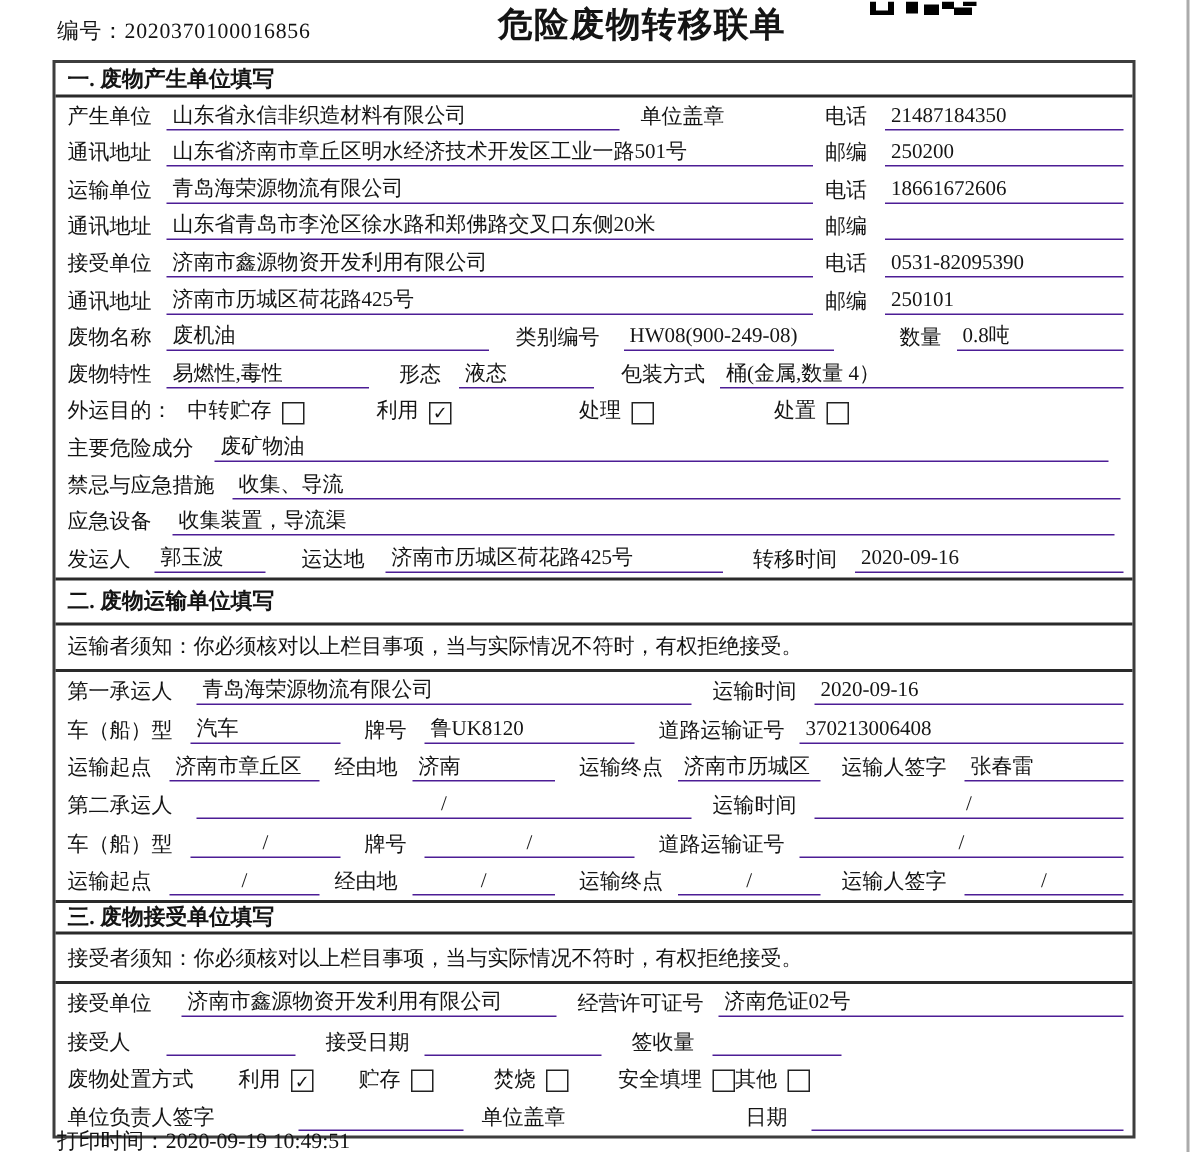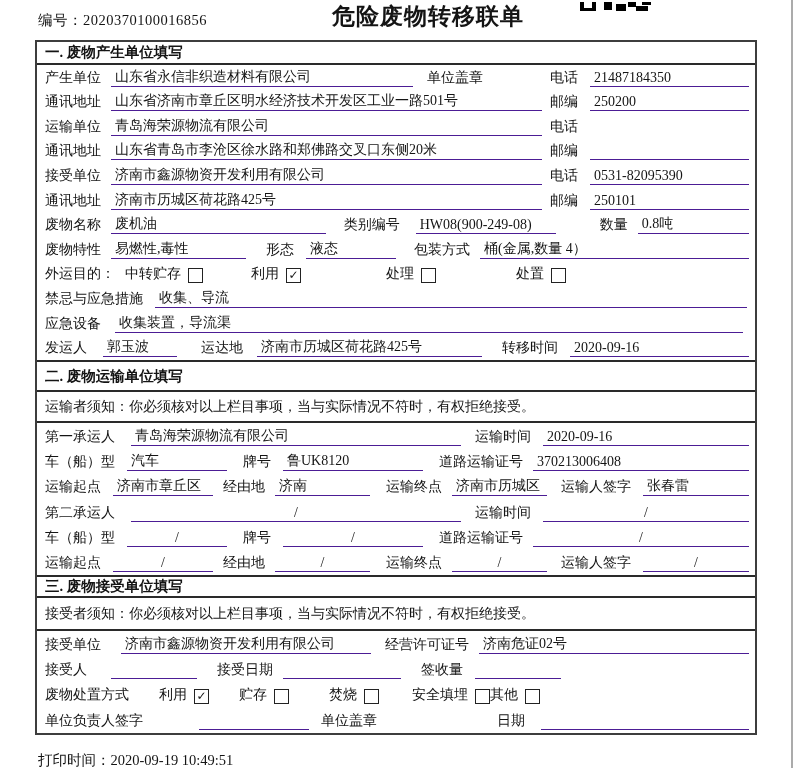--- a/index.html
+++ b/index.html
@@ -103,20 +103,21 @@
       </div>
     </div>
 
     <div class="row">
       <div class="left505">
         <span class="lbl mr10">运输单位</span>
         <span class="u uflex mr8">青岛海荣源物流有限公司</span>
       </div>
       <div class="rightg">
         <span class="lbl mr12">电话</span>
+        <span class="u uflex">18661672606</span>
       </div>
     </div>
 
     <div class="row">
       <div class="left505">
         <span class="lbl mr10">通讯地址</span>
         <span class="u uflex mr8">山东省青岛市李沧区徐水路和郑佛路交叉口东侧20米</span>
       </div>
       <div class="rightg">
         <span class="lbl mr12">邮编</span>
@@ -177,20 +178,24 @@
       <span class="cbg" style="margin-left:85px">
         <span>处理</span>
         <span class="cbbox"></span>
       </span>
       <span class="cbg" style="margin-left:80px">
         <span>处置</span>
         <span class="cbbox"></span>
       </span>
     </div>
 
+    <div class="row">
+      <span class="lbl mr14">主要危险成分</span>
+      <span class="u uflex" style="margin-right:10px">废矿物油</span>
+    </div>
 
     <div class="row">
       <span class="lbl mr12">禁忌与应急措施</span>
       <span class="u uflex" style="margin-right:2px">收集、导流</span>
     </div>
 
     <div class="row">
       <span class="lbl mr14">应急设备</span>
       <span class="u uflex" style="margin-right:6px">收集装置，导流渠</span>
     </div>

